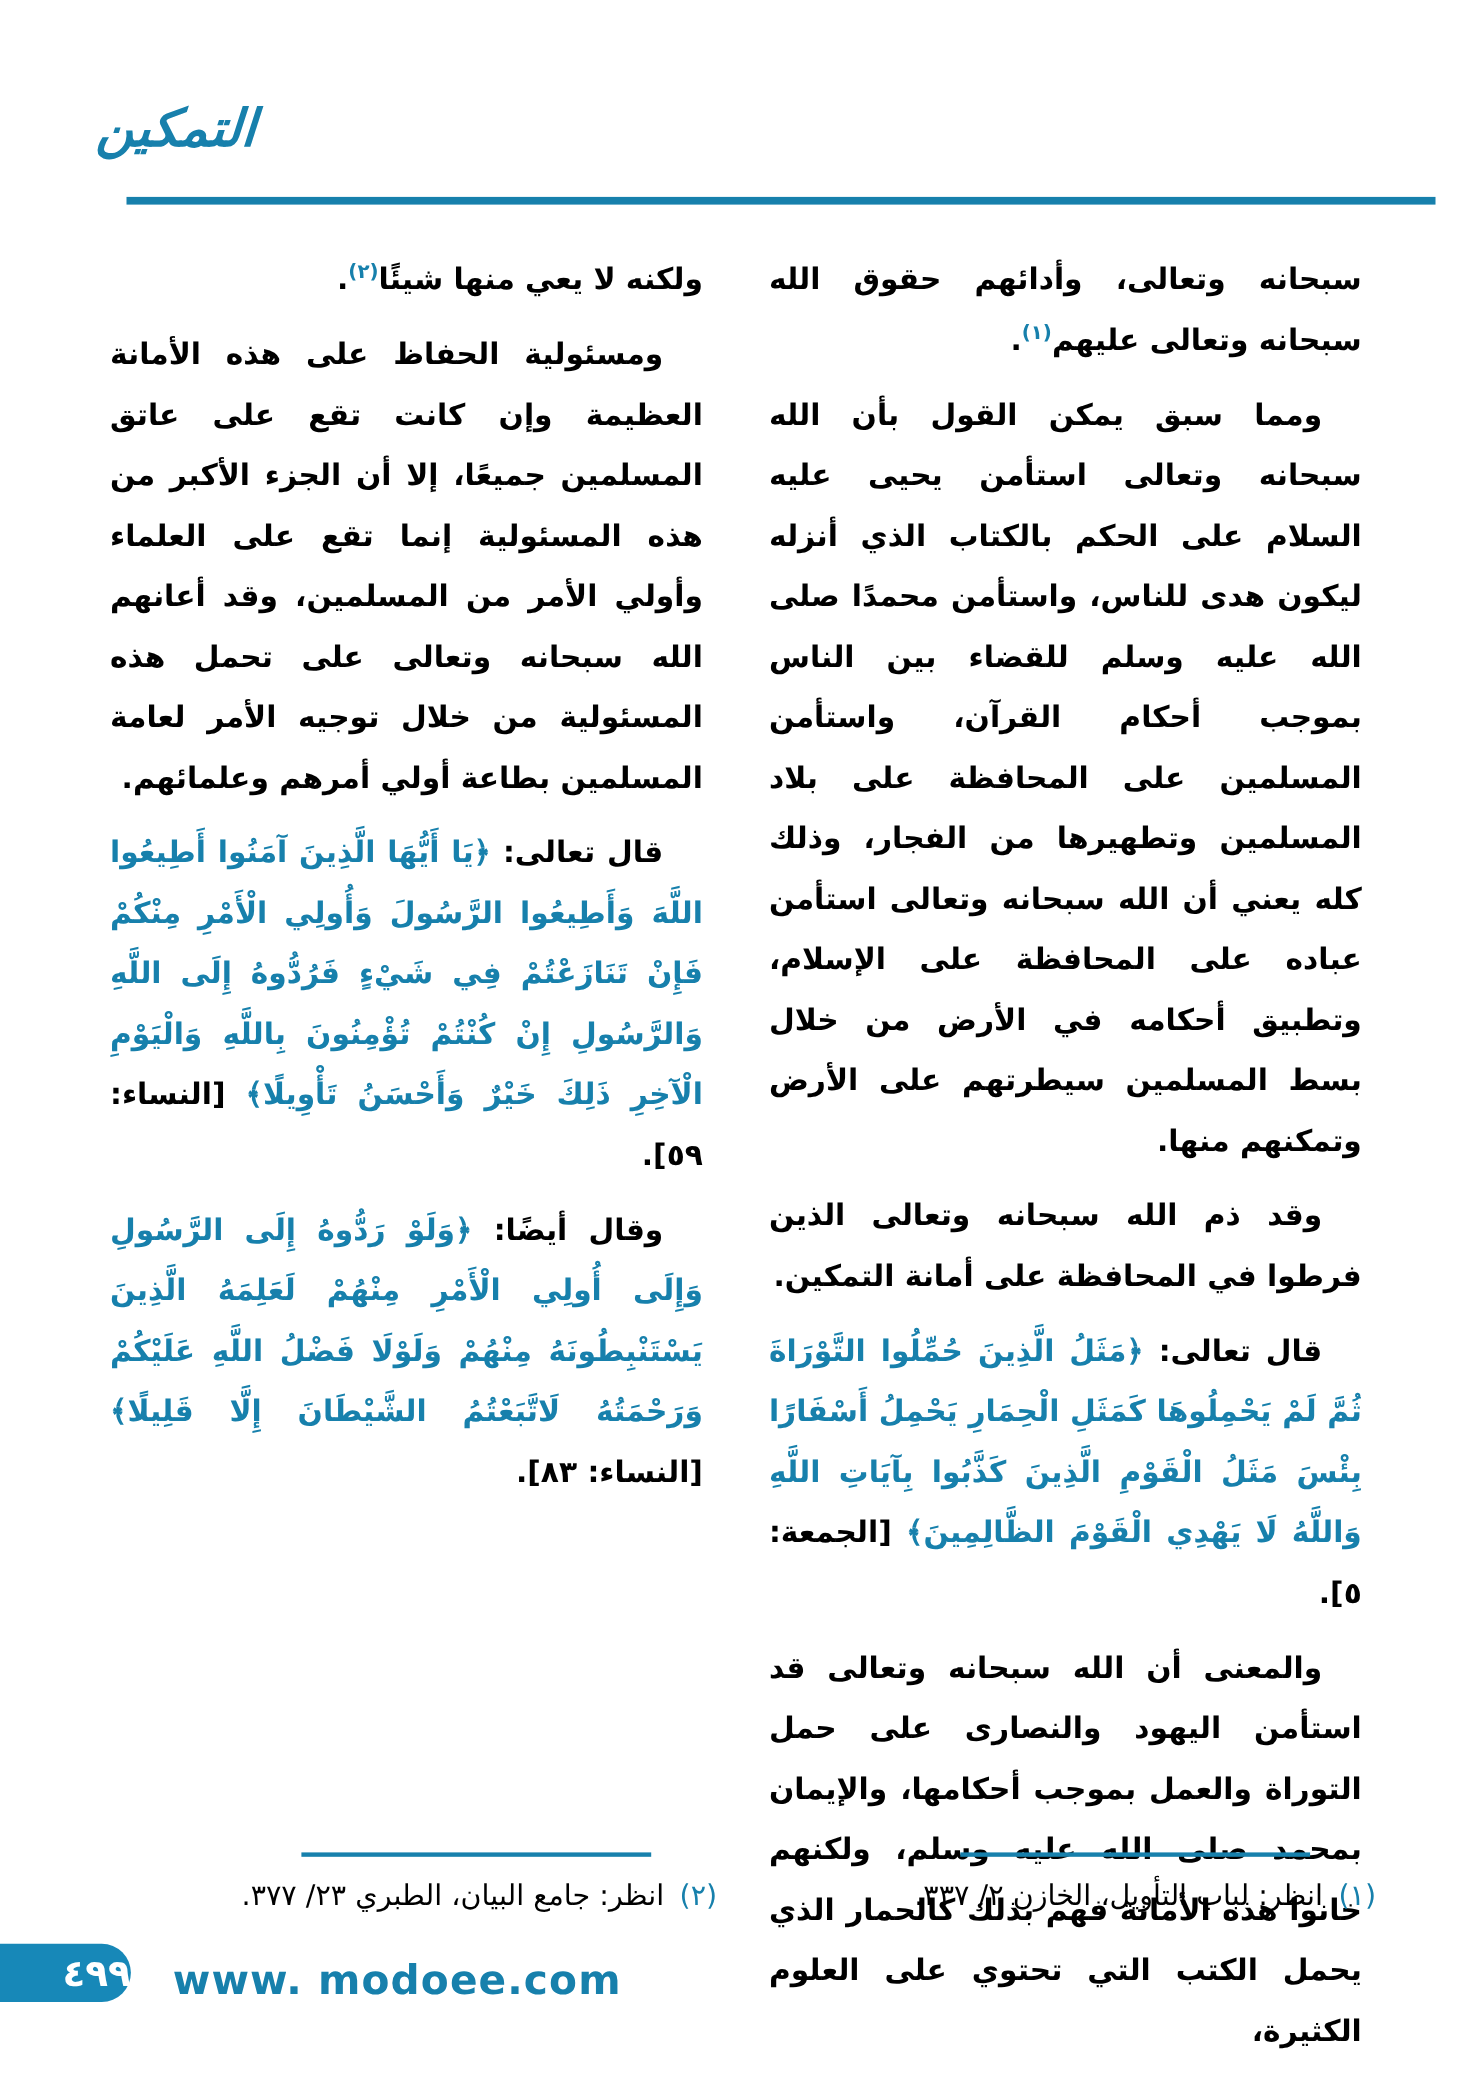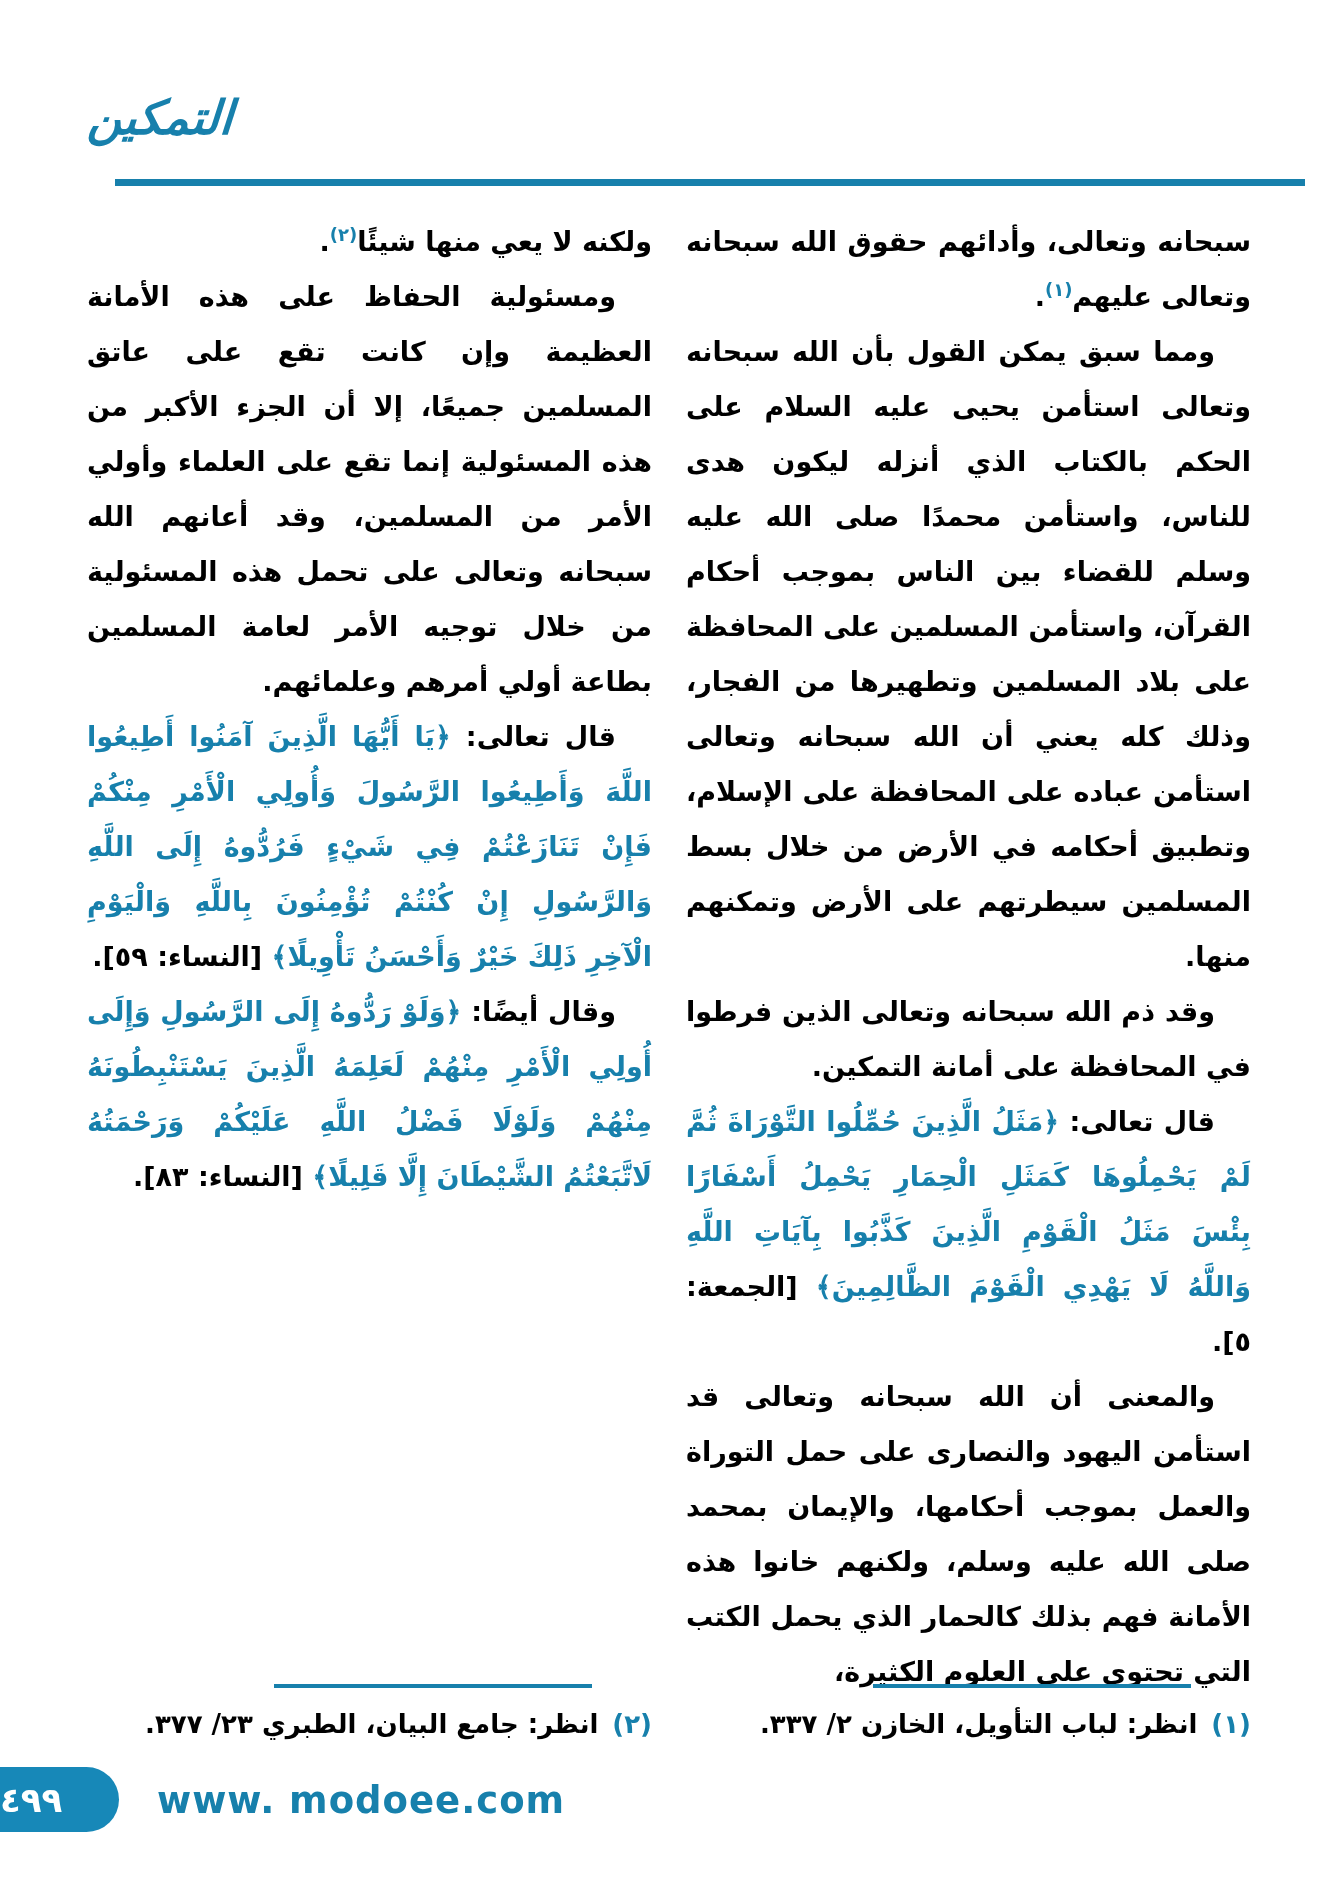--- a/index.html
+++ b/index.html
@@ -24,48 +24,48 @@
     background:var(--accent);
   }
 
   
   .body-columns{
     position:absolute;top:214px;right:88px;width:1164px;
     display:flex;gap:34px;
   }
   .column{flex:1 1 0;min-width:0;}
   .para{
-    margin:0;font-size:27px;font-weight:700;line-height:55px;
+    margin:13px;font-size:27px;font-weight:700;line-height:55px;
     text-align:justify;
   }
   .indent{text-indent:36px;}
   .verse{color:var(--accent);}
   sup.fn-ref{
     color:var(--accent);font-size:18px;line-height:0;vertical-align:super;
     font-weight:700;
   }
 
   
   .footnotes{
     position:absolute;top:1684px;right:88px;width:1164px;
     display:flex;gap:34px;
   }
   .footnote{flex:1 1 0;min-width:0;}
   .fn-rule{
     width:318px;height:4px;background:var(--accent);
     margin-right:60px;margin-bottom:18px;
   }
-  .fn-line{font-size:26px;font-weight:700;line-height:1.4;}
+  .fn-line{font-size:26px;font-weight:400;line-height:1.4;}
   .fn-marker{color:var(--accent);margin-left:14px;}
 
   
   .page-pill{
-    position:absolute;left:0;top:1767px;width:119px;height:65px;
+    position:absolute;left:0;top:1767px;width:119px;height:53px;
     background:var(--pill);border-radius:0 33px 33px 0;
-    display:flex;align-items:center;justify-content:flex-end;
+    display:flex;align-items:center;justify-content:flex-start;
   }
   .page-pill span{color:#ffffff;font-size:34px;font-weight:700;}
   .website{
     position:absolute;left:157px;top:1779px;direction:ltr;
     color:var(--accent);font-size:37px;font-weight:700;letter-spacing:1px;
   }
 </style>
 </head>
 <body>
 

